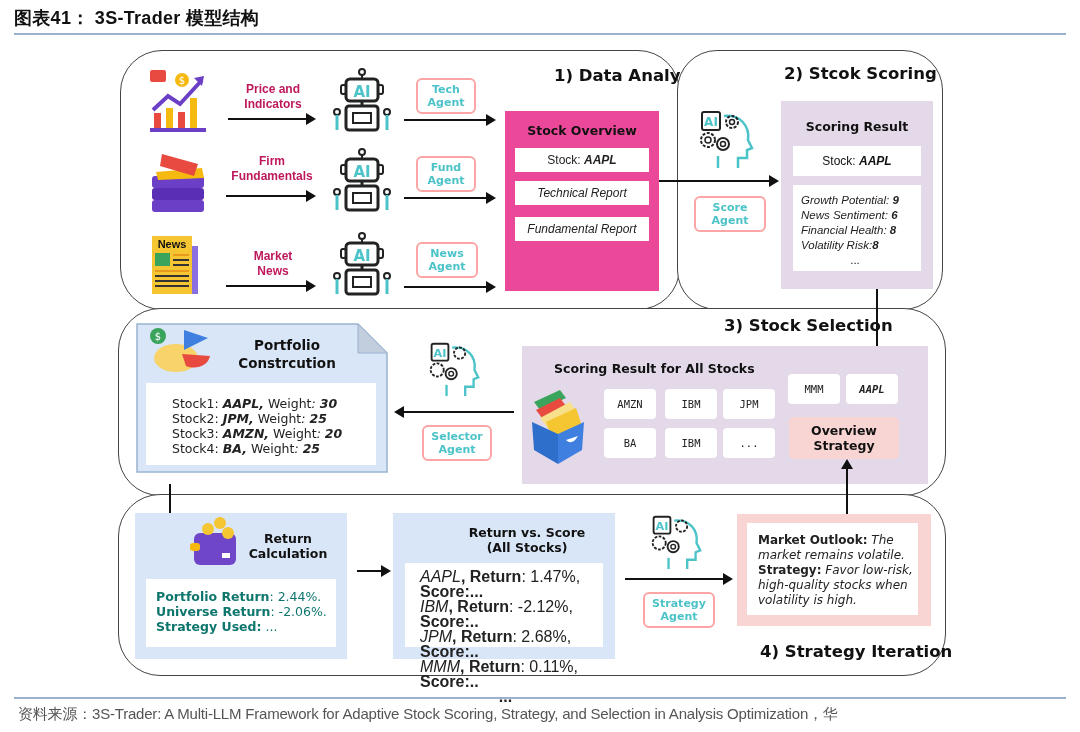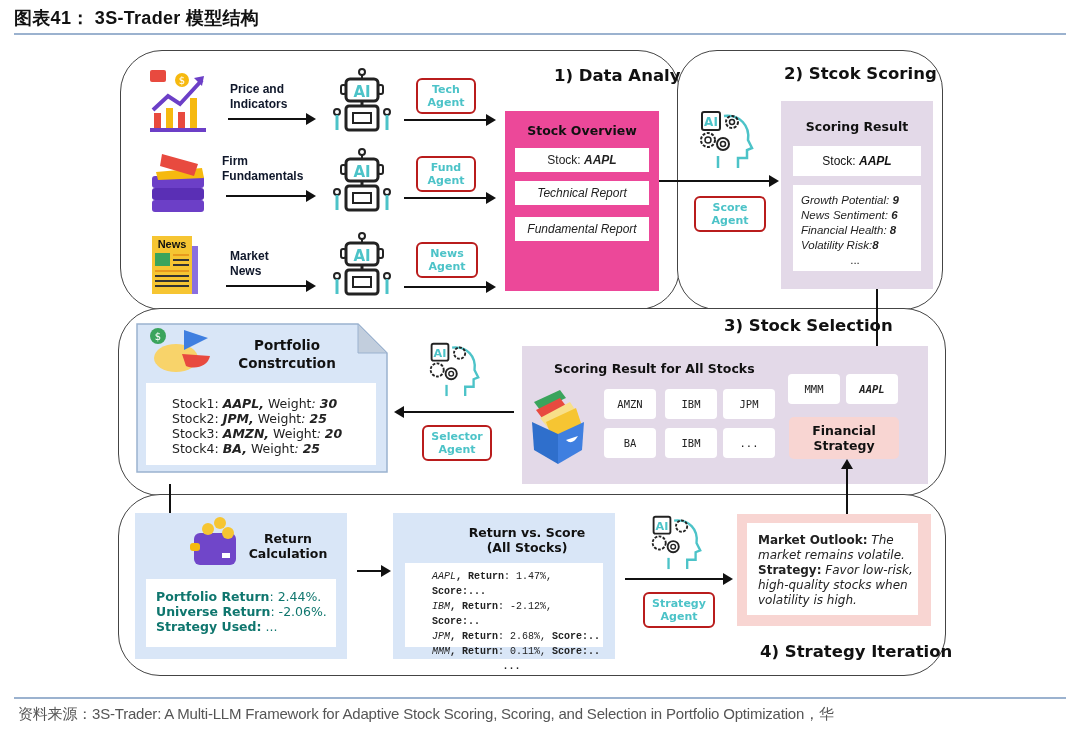--- a/index.html
+++ b/index.html
@@ -5,22 +5,22 @@
   * { box-sizing: border-box; margin: 0; padding: 0; }
   body { width: 1080px; height: 732px; background: #ffffff; position: relative; overflow: hidden; font-family: "Liberation Sans", sans-serif; color: #111; }
   .abs { position: absolute; }
   .fig-title { left: 14px; top: 6px; font-size: 18px; font-weight: bold; color: #111; letter-spacing: 0.3px; }
   .rule { left: 14px; right: 14px; height: 2px; background: #9bb2cf; }
   .source { left: 18px; top: 705px; font-size: 15px; color: #555; white-space: nowrap; letter-spacing: -0.2px; }
 
   .panel { position: absolute; border: 1.5px solid #444; border-radius: 42px; background: #fff; }
   .hand { font-family: "DejaVu Sans", sans-serif; font-weight: bold; font-size: 16.5px; color: #111; }
 
-  .label-bold { font-weight: bold; font-size: 12px; text-align: left; line-height: 15px; color: #0f172a; }
-  .agent-box { position: absolute; border: 2px solid #b91c1c; border-radius: 6px; background: #fff; color: #4cc3c8; font-family: "DejaVu Sans", sans-serif; font-weight: bold; font-size: 11px; text-align: center; line-height: 13px; padding: 3px 0; }
+  .label-bold { font-weight: bold; font-size: 12px; text-align: center; line-height: 15px; color: #be185d; }
+  .agent-box { position: absolute; border: 2px solid #fca5a5; border-radius: 6px; background: #fff; color: #4cc3c8; font-family: "DejaVu Sans", sans-serif; font-weight: bold; font-size: 11px; text-align: center; line-height: 13px; padding: 3px 0; }
 
   .arrow { position: absolute; height: 2px; background: #111; }
   .arrow.r::after { content: ""; position: absolute; right: -2px; top: -5px; border-left: 10px solid #111; border-top: 6px solid transparent; border-bottom: 6px solid transparent; }
   .arrow.l::before { content: ""; position: absolute; left: -2px; top: -5px; border-right: 10px solid #111; border-top: 6px solid transparent; border-bottom: 6px solid transparent; }
   .varrow { position: absolute; width: 2px; background: #111; }
   .varrow.d::after { content: ""; position: absolute; bottom: -2px; left: -5px; border-top: 10px solid #111; border-left: 6px solid transparent; border-right: 6px solid transparent; }
   .varrow.u::before { content: ""; position: absolute; top: -2px; left: -5px; border-bottom: 10px solid #111; border-left: 6px solid transparent; border-right: 6px solid transparent; }
 
   .overview { background: #ec4899; }
   .ov-item { position: absolute; left: 10px; right: 10px; height: 24px; background: #fff; font-size: 12px; text-align: center; line-height: 24px; font-style: italic; color: #222; }
@@ -250,21 +250,21 @@
 </svg>
 <div class="chip" style="left:604px; top:389px;">AMZN</div>
 <div class="chip" style="left:665px; top:389px;">IBM</div>
 <div class="chip" style="left:723px; top:389px;">JPM</div>
 <div class="chip" style="left:604px; top:428px;">BA</div>
 <div class="chip" style="left:665px; top:428px;">IBM</div>
 <div class="chip" style="left:723px; top:428px;">...</div>
 <div class="chip" style="left:788px; top:374px;">MMM</div>
 <div class="chip" style="left:846px; top:374px; font-weight:bold; font-style:italic;">AAPL</div>
 <div class="abs verdana" style="left:789px; top:417px; width:110px; height:42px; background:#f8d5d2; border-radius:5px; font-weight:bold; font-size:12.5px; text-align:center; line-height:15px; padding-top:6px;">
-  <div>Financial</div>
+  <div>Overview</div>
   <div>Strategy</div>
 </div>
 
 <div class="panel" style="left:118px; top:494px; width:828px; height:182px;"></div>
 <div class="abs hand" style="left:760px; top:642px;">4) Strategy Iteration</div>
 
 <div class="varrow d" style="left:169px; top:484px; height:84px;"></div>
 
 <div class="abs" style="left:135px; top:513px; width:212px; height:146px; background:#d9e6f7;"></div>
 <svg class="abs" style="left:190px; top:515px;" width="52" height="52" viewBox="0 0 52 52">
@@ -285,21 +285,21 @@
   <div><b>Strategy Used:</b><span> ...</span></div>
 </div>
 
 <div class="arrow r" style="left:357px; top:570px; width:32px;"></div>
 
 <div class="abs" style="left:393px; top:513px; width:222px; height:146px; background:#d9e6f7;"></div>
 <div class="abs verdana" style="left:393px; top:525px; width:222px; font-weight:bold; font-size:12.5px; text-align:center; line-height:15px;padding-left:46px;">
   <div>Return vs. Score</div>
   <div>(All Stocks)</div>
 </div>
-<div class="abs white" style="left:405px; top:563px; width:198px; height:84px; font-size:10px; line-height:15px; padding:6px 0 0 27px; color:#222;font-family:Liberation Mono, monospace;">
+<div class="abs white" style="left:405px; top:563px; width:198px; height:84px; font-size:16px; line-height:15px; padding:6px 0 0 15px; color:#222;">
   <div><i>AAPL</i><b>, Return</b><span>: 1.47%, </span><b>Score:...</b></div>
   <div><i>IBM</i><b>, Return</b><span>: -2.12%, </span><b>Score:..</b></div>
   <div><i>JPM</i><b>, Return</b><span>: 2.68%, </span><b>Score:..</b></div>
   <div><i>MMM</i><b>, Return</b><span>: 0.11%, </span><b>Score:..</b></div>
   <div style="text-align:center; font-weight:bold; padding-right:12px;">...</div>
 </div>
 
 <svg class="abs" style="left:648px; top:513px;" width="56" height="58" viewBox="0 0 60 62">
   <path d="M28 8 C44 6 54 18 52 32 L56 40 L51 42 L51 50 L42 50 L42 60" fill="none" stroke="#4cc3c8" stroke-width="2.5"></path>
   <path d="M22 60 L22 48" fill="none" stroke="#4cc3c8" stroke-width="2.5"></path>
@@ -318,13 +318,13 @@
 
 <div class="abs" style="left:737px; top:514px; width:194px; height:112px; background:#f8d5d2;"></div>
 <div class="abs white verdana" style="left:747px; top:523px; width:171px; height:92px; font-size:12px; line-height:15px; padding:10px 0 0 11px; color:#222;">
   <b>Market Outlook:</b><i> The market remains volatile.</i>
   <b>Strategy:</b><i> Favor low-risk, high-quality stocks when volatility is high.</i>
 </div>
 
 <div class="varrow u" style="left:846px; top:461px; height:53px;"></div>
 
 <div class="abs rule" style="top:697px; height:2px;"></div>
-<div class="abs source">资料来源：3S-Trader: A Multi-LLM Framework for Adaptive Stock Scoring, Scoring, and Selection in Portfolio Optimization，华</div>
+<div class="abs source">资料来源：3S-Trader: A Multi-LLM Framework for Adaptive Stock Scoring, Strategy, and Selection in Analysis Optimization，华</div>
 
 </body></html>

